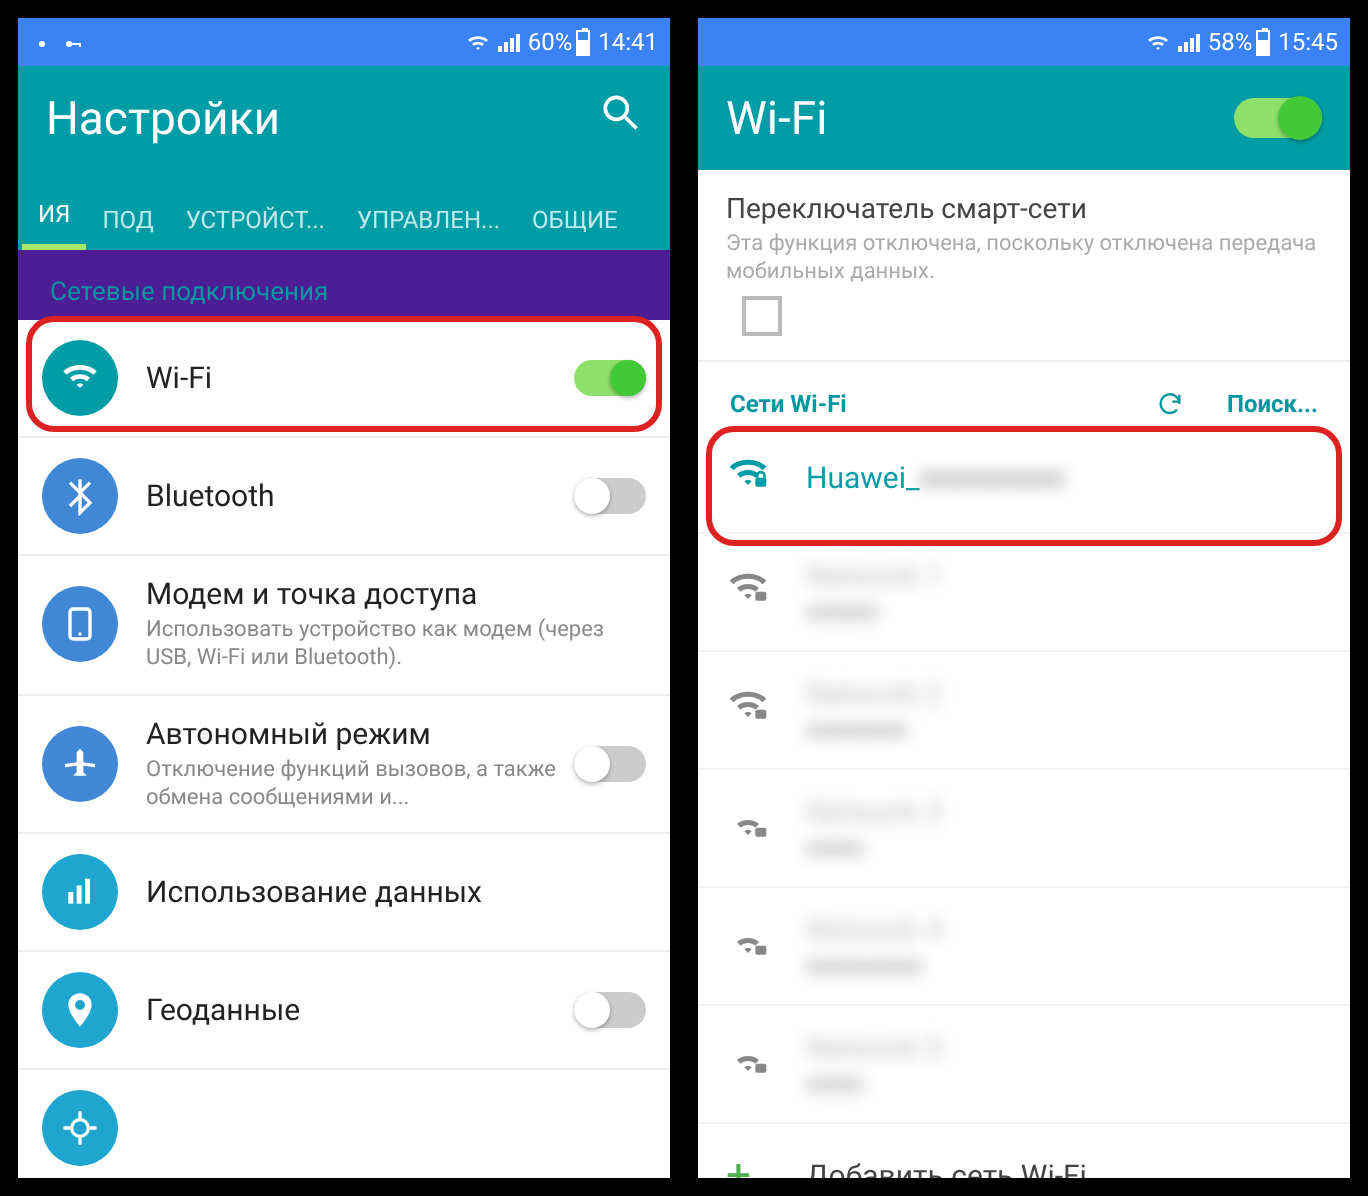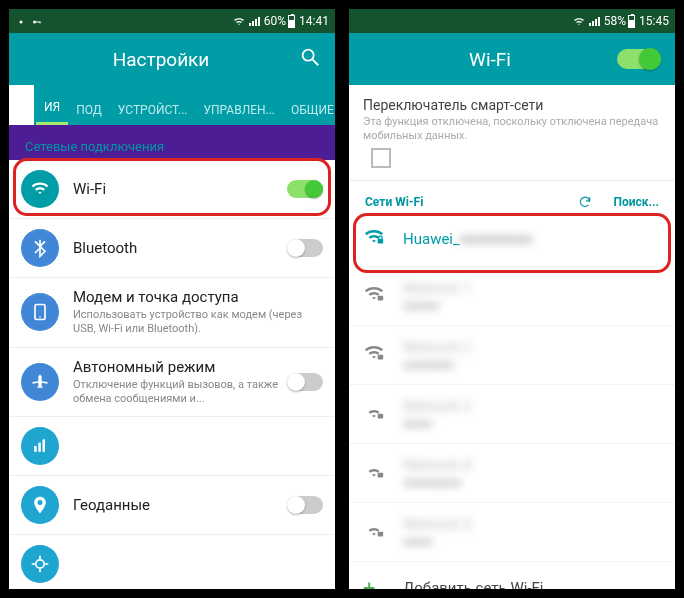--- a/index.html
+++ b/index.html
@@ -16,21 +16,21 @@
     flex: 1;
     background: #fff;
     display: flex;
     flex-direction: column;
     overflow: hidden;
     border: 1px solid #000;
     position: relative;
   }
   
   .statusbar {
-    background: #14532d;
+    background: #3b82f6;
     color: #fff;
     height: 24px;
     display: flex;
     align-items: center;
     justify-content: flex-end;
     padding: 0 6px;
     font-size: 12px;
     gap: 4px;
   }
   .statusbar .left { margin-right: auto; display:flex; gap:4px; }
@@ -40,37 +40,35 @@
   .batt-body::before { content:''; position:absolute; top:-2px; left:2px; width:3px; height:1px; background:#fff;}
   .batt-fill { position:absolute; bottom:0; left:0; right:0; background:#fff; }
   
   .appbar {
     background: #009DA6;
     color: #fff;
     height: 52px;
     display: flex;
     align-items: center;
     padding: 0 14px;
-    font-size: 19px;
-    text-align: center;
+    font-size: 23px;
   }
   .appbar .title { flex:1; }
   .appbar .search-icon svg { width:22px; height:22px; fill:#fff; }
   
   .appbar .master-toggle { margin-left:auto; }
   
   .tabs {
     background: #009DA6;
     display: flex;
     height: 40px;
     align-items: flex-end;
     color: #bfe9ec;
     font-size: 12px;
     padding: 0 2px;
-    margin-left: 25px;
   }
   .tab {
     flex: 0 0 auto;
     padding: 10px 8px 8px;
     white-space: nowrap;
   }
   .tab.active {
     color: #fff;
     border-bottom: 3px solid #A5E86B;
   }
@@ -272,20 +270,23 @@
       </div>
 
       <div class="row">
         <div class="ico" style="background:#1EA5D0">
           <svg viewBox="0 0 24 24">
               <rect x="5" y="12" width="3" height="7"></rect>
               <rect x="10" y="8" width="3" height="11"></rect>
               <rect x="15" y="4" width="3" height="15"></rect>
             </svg>
         </div>
+        <div class="texts">
+            <div class="primary">Использование данных</div>
+          </div>
       </div>
 
       <div class="row">
         <div class="ico" style="background:#1EA5D0">
           <svg viewBox="0 0 24 24">
               <path d="M12 2c-4 0-7 3-7 7 0 5 7 13 7 13s7-8 7-13c0-4-3-7-7-7zm0 10a3 3 0 110-6 3 3 0 010 6z"></path>
             </svg>
         </div>
         <div class="texts">
             <div class="primary">Геоданные</div>

